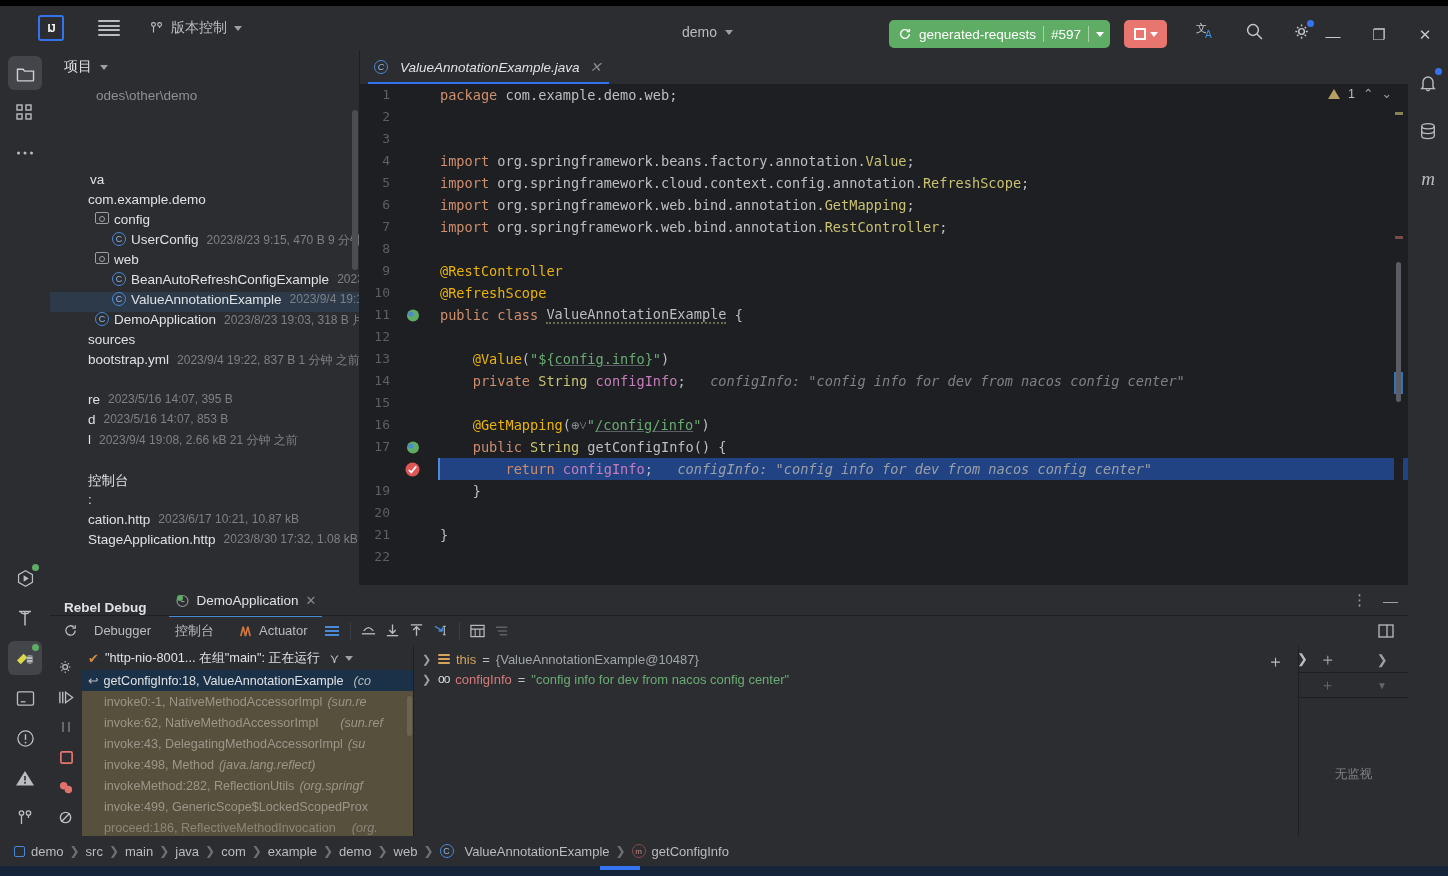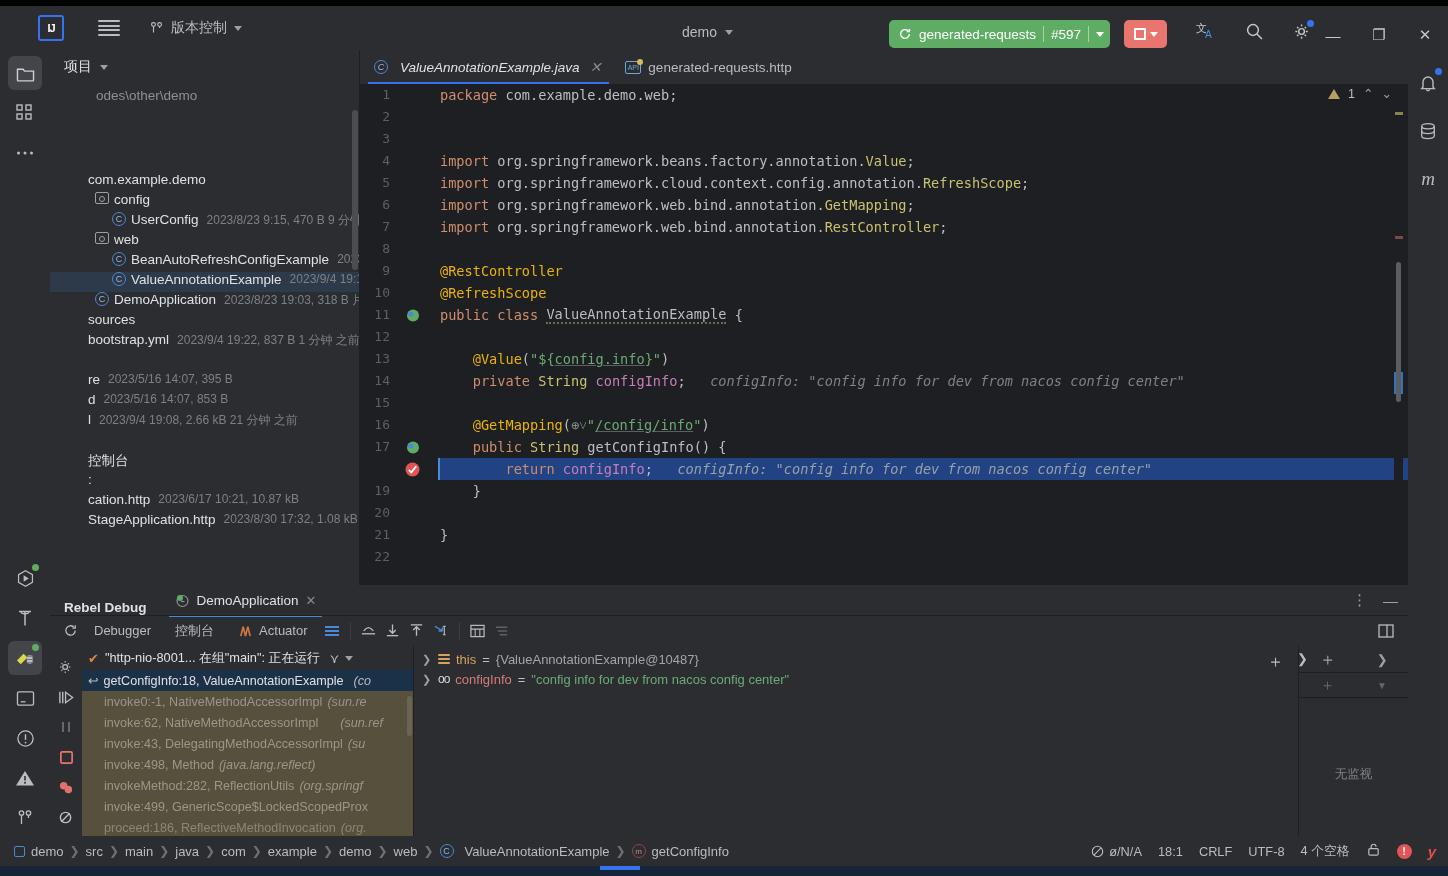--- a/index.html
+++ b/index.html
@@ -318,20 +318,23 @@
     <div class="proj-header">
       <span>项目</span>
       <span class="chev"></span>
     </div>
     <div class="tree">
       <div class="trow" style="padding-left:46px">
         <span class="tname" style="color:#8d9096">odes\other\demo</span>
       </div>
       <div style="height:64px"></div>
 
+      <div class="trow" style="padding-left:40px">
+        <span class="tname">va</span>
+      </div>
       <div class="trow" style="padding-left:38px">
         <span class="tname">com.example.demo</span>
       </div>
       <div class="trow" style="padding-left:45px">
         <span class="ficon"></span>
         <span class="tname">config</span>
       </div>
       <div class="trow" style="padding-left:62px">
         <span class="cicon">C</span>
         <span class="tname">UserConfig</span>
@@ -395,24 +398,20 @@
     </div>
     <div class="tree-scroll"></div>
   </div>
   <div class="panel-divider"></div>
 
   <div class="tabsbar">
     <div class="tab active">
       <span class="cicon">C</span>
       <span>ValueAnnotationExample.java</span>
       <span class="tabclose">✕</span>
-    </div>
-    <div class="tab">
-      <span class="api-ico">API<span class="api-dot"></span></span>
-      <span>generated-requests.http</span>
     </div>
     <div class="tab-kebab">⋮</div>
   </div>
 
   <div class="editor">
     <div class="gutter">
       <div class="lnum" style="top:3px">1</div>
       <div class="lnum" style="top:25px">2</div>
       <div class="lnum" style="top:47px">3</div>
       <div class="lnum" style="top:69px">4</div>
@@ -690,21 +689,21 @@
           </div>
           <div class="frame">
             <span>invokeMethod:282, ReflectionUtils</span>
             <span class="pkg" style="margin-left:5px">(org.springf</span>
           </div>
           <div class="frame">
             <span>invoke:499, GenericScope$LockedScopedProx</span>
           </div>
           <div class="frame" style="color:#8b8778">
             <span>proceed:186, ReflectiveMethodInvocation</span>
-            <span class="pkg" style="margin-left:5px">(org.</span>
+            <span class="pkg" style="margin-left:16px">(org.</span>
           </div>
           <div class="frames-scroll"></div>
         </div>
       </div>
 
       <div class="vars">
         <div class="vrow">
           <span class="arrow">❯</span>
           <span class="ico-field">
               <i></i>
@@ -758,40 +757,19 @@
       <span>demo</span>
       <span class="crumb-sep">❯</span>
       <span>web</span>
       <span class="crumb-sep">❯</span>
       <span class="cicon">C</span>
       <span>ValueAnnotationExample</span>
       <span class="crumb-sep">❯</span>
       <span class="micon">m</span>
       <span>getConfigInfo</span>
     </div>
-    <div class="status-right">
-      <span style="display:flex;align-items:center;gap:5px">
-        <svg width="13" height="13" viewBox="0 0 14 14">
-          <circle cx="7" cy="7" r="5.6" fill="none" stroke="#b9bcc0" stroke-width="1.2"></circle>
-          <path d="M3.2 10.8 L10.8 3.2" stroke="#b9bcc0" stroke-width="1.2"></path>
-        </svg>
-        <span>ø/N/A</span>
-      </span>
-      <span>18:1</span>
-      <span>CRLF</span>
-      <span>UTF-8</span>
-      <span>4 个空格</span>
-      <span>
-        <svg width="15" height="15" viewBox="0 0 16 16">
-          <rect x="3" y="7" width="10" height="7" rx="1.3" fill="none" stroke="#b9bcc0" stroke-width="1.3"></rect>
-          <path d="M5.5 7V5a2.6 2.6 0 0 1 5.2 0" fill="none" stroke="#b9bcc0" stroke-width="1.3"></path>
-        </svg>
-      </span>
-      <span class="err-badge">!</span>
-      <span class="ybadge">y</span>
-    </div>
   </div>
 
   <div class="taskbar">
     <div class="tbhl"></div>
   </div>
 
 </div>
 
 </body></html>

